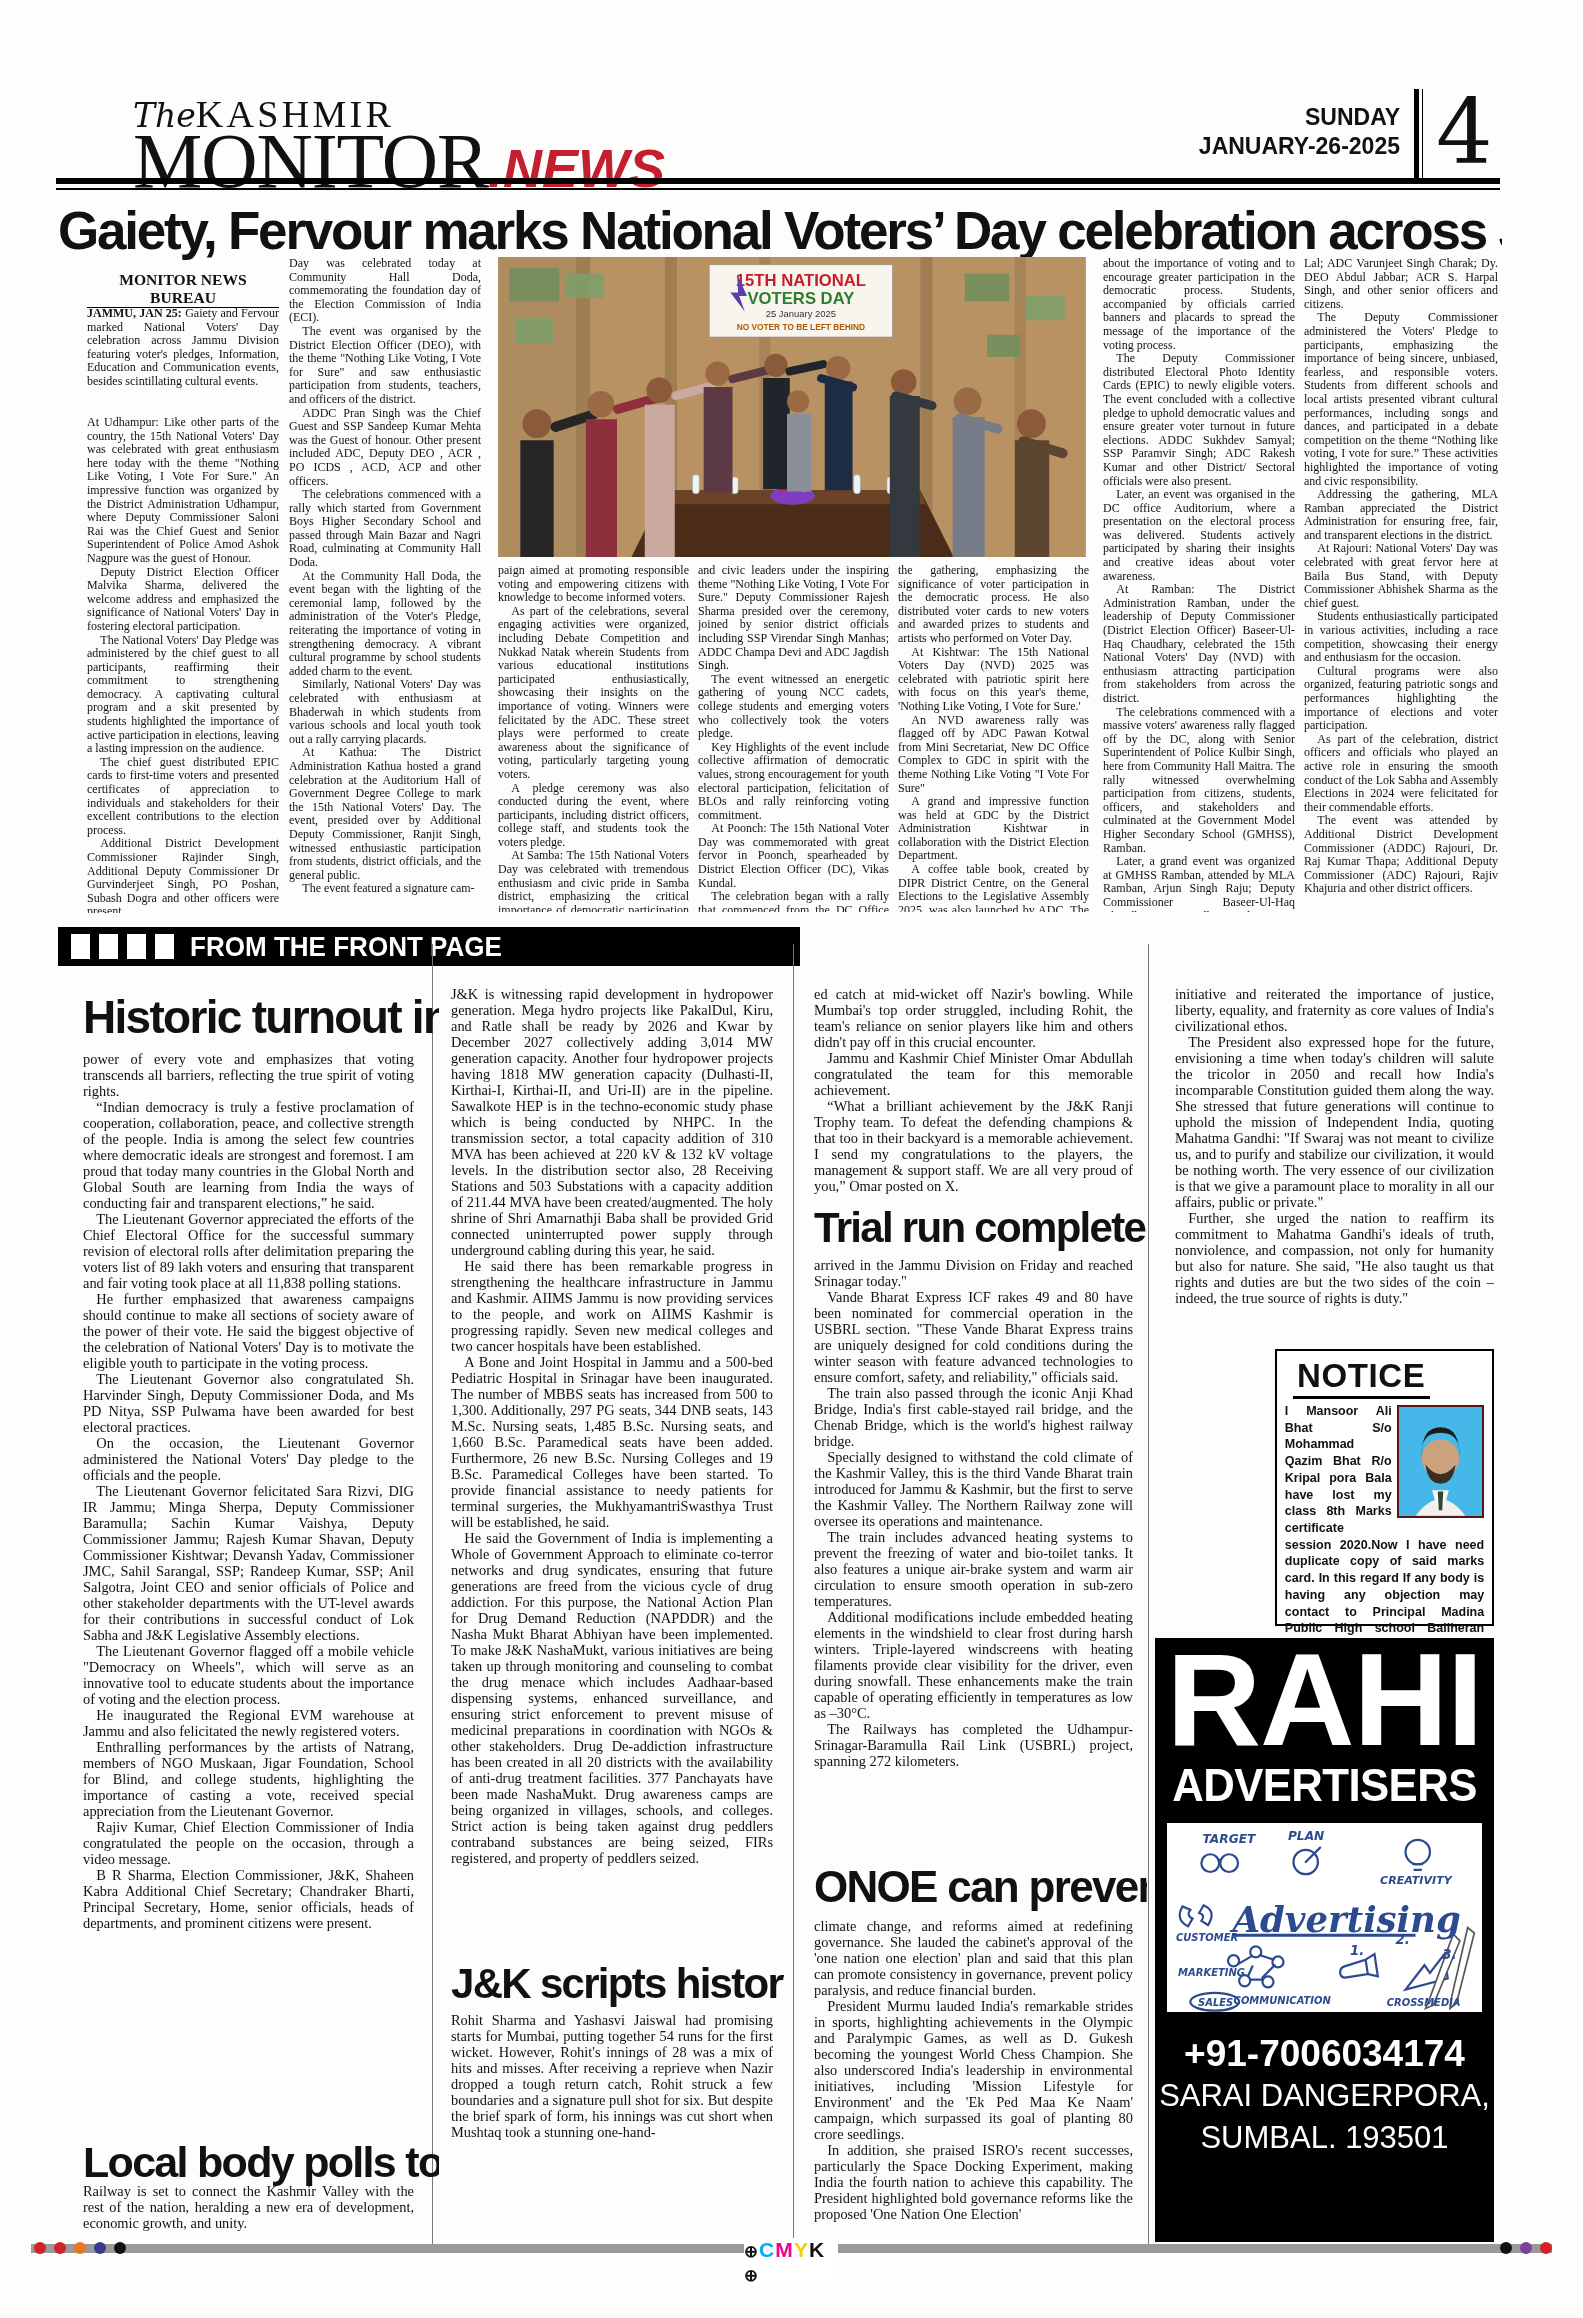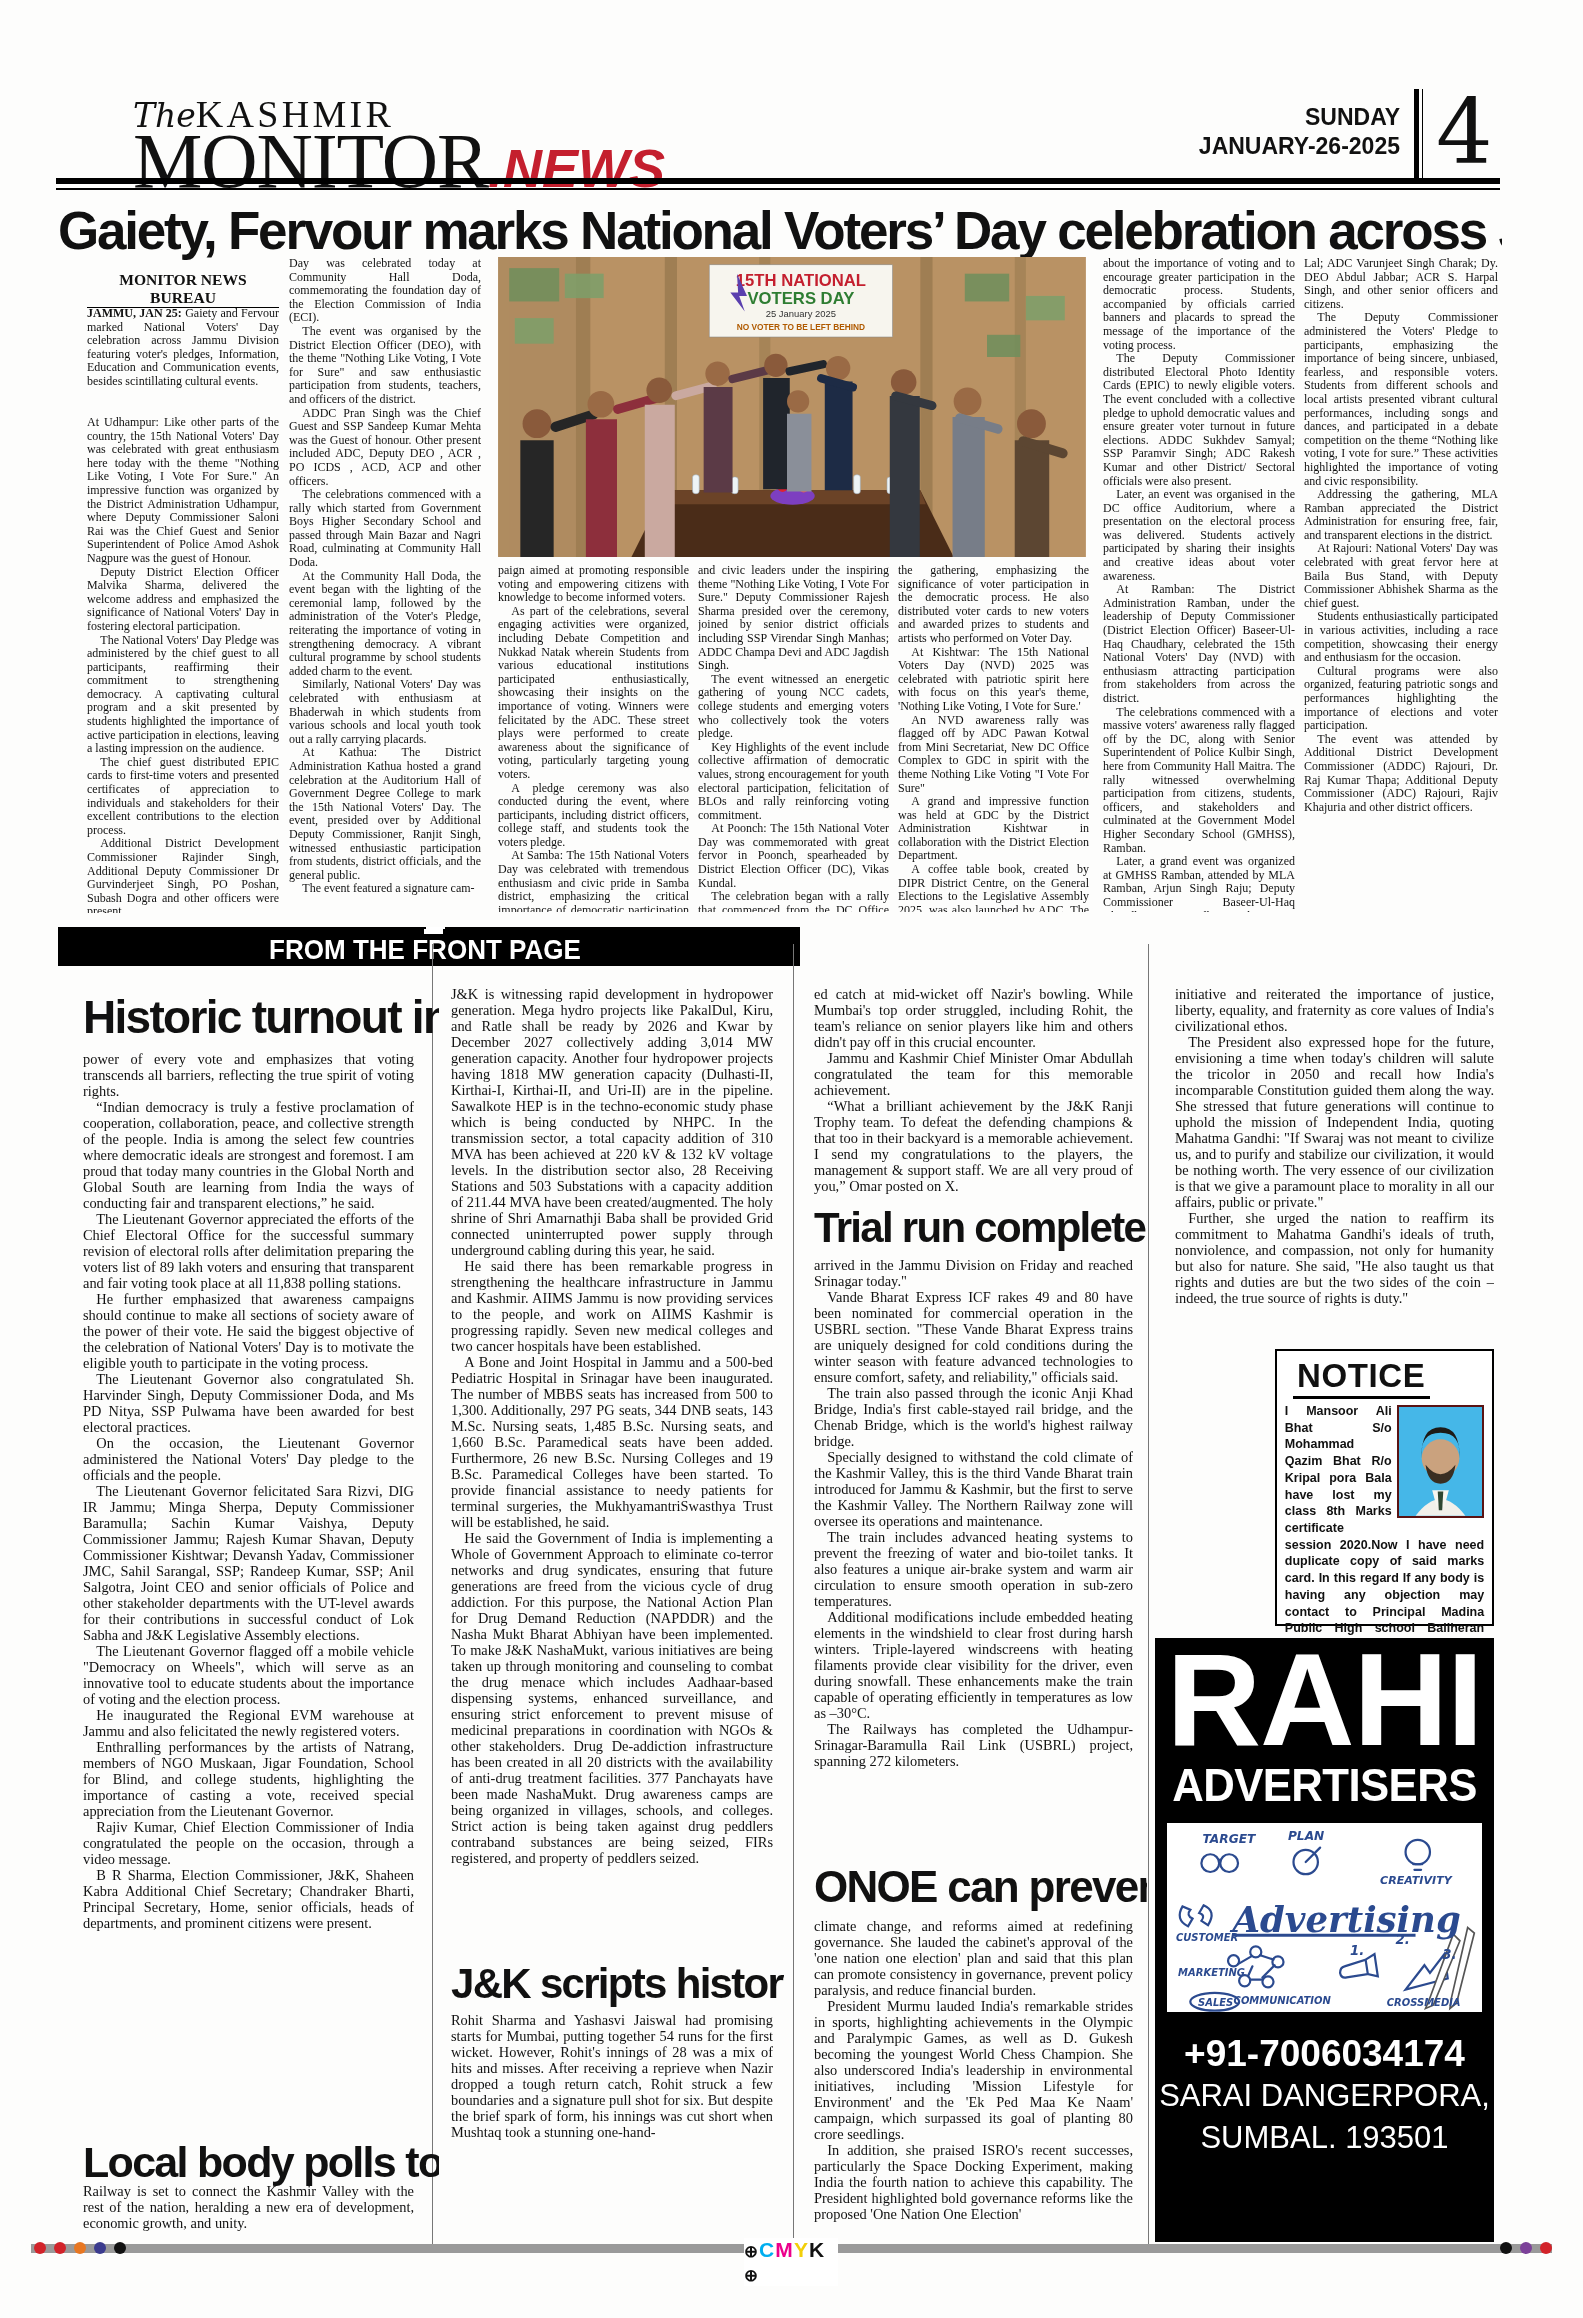--- a/index.html
+++ b/index.html
@@ -22,21 +22,21 @@
   .byline { font-family:"Liberation Serif", serif; font-weight:bold; font-size:15.6px; text-align:center;
             border-bottom:1.7px solid #000; padding-bottom:0; }
   
   .col { overflow:hidden; text-align:justify; }
   .tcol { font-size:12px; line-height:13.6px; }
   .bcol { font-size:14.4px;  line-height:16px; }
   .col p { margin:0; text-indent:13.3px; }
   .col p:first-child { text-indent:0; }
   .lead-label { font-weight:bold; }
   
-  .secbar { background:#000; color:#fff; display:flex; align-items:center;flex-direction:column; }
+  .secbar { background:#000; color:#fff; display:flex; align-items:center; }
   .secbar .sq { width:19px; height:25.6px; background:#fff; margin-left:9px; }
   .secbar .sq:first-child { margin-left:13.3px; }
   .secbar-label { font-family:"Liberation Sans", sans-serif; font-weight:bold; font-size:28px;
                   letter-spacing:0px; margin-left:15.6px; white-space:nowrap; transform:scaleX(0.93); transform-origin:left center;}
   .subhead { font-family:"Liberation Sans", sans-serif; font-weight:bold; letter-spacing:-1.7px;
              white-space:nowrap; transform:scaleX(0.88); transform-origin:left top; }
   .vrule { position:absolute; width:1.1px; background:#777; }
   
   .notice { border:2.2px solid #000; background:#fff; }
   .notice-title { font-family:"Liberation Sans", sans-serif; font-weight:bold; font-size:33px;
@@ -236,20 +236,21 @@
     <p>The celebrations commenced with a massive voters' awareness rally flagged off by the DC, along with Senior Superintendent of Police Kulbir Singh, here from Community Hall Maitra. The rally witnessed overwhelming participation from citizens, students, officers, and stakeholders and culminated at the Government Model Higher Secondary School (GMHSS), Ramban.</p>
     <p>Later, a grand event was organized at GMHSS Ramban, attended by MLA Ramban, Arjun Singh Raju; Deputy Commissioner Baseer-Ul-Haq Chaudhary; SSP Kulbir Singh; ADDC Roshan</p>
   </div>
 <div class="abs col tcol" style="left:1304px; top:257px; width:194px; height:655px;">
     <p>Lal; ADC Varunjeet Singh Charak; Dy. DEO Abdul Jabbar; ACR S. Harpal Singh, and other senior officers and citizens.</p>
     <p>The Deputy Commissioner administered the Voters' Pledge to participants, emphasizing the importance of being sincere, unbiased, fearless, and responsible voters.  Students from different schools and local artists presented vibrant cultural performances, including songs and dances, and participated in a debate competition on the theme “Nothing like voting, I vote for sure.” These activities highlighted the importance of voting and civic responsibility.</p>
     <p>Addressing the gathering, MLA Ramban appreciated the District Administration for ensuring free, fair, and transparent elections in the district.</p>
     <p>At Rajouri: National Voters' Day was celebrated with great fervor here at Baila Bus Stand, with Deputy Commissioner Abhishek Sharma as the chief guest.</p>
     <p>Students enthusiastically participated in various activities, including a race competition, showcasing their energy and enthusiasm for the occasion.</p>
     <p>Cultural programs were also organized, featuring patriotic songs and performances highlighting the importance of elections and voter participation.</p>
+    <p>As part of the celebration, district officers and officials who played an active role in ensuring the smooth conduct of the Lok Sabha and Assembly Elections in 2024 were felicitated for their commendable efforts.</p>
     <p>The event was attended by Additional District Development Commissioner (ADDC) Rajouri, Dr. Raj Kumar Thapa; Additional Deputy Commissioner (ADC) Rajouri, Rajiv Khajuria and other district officers.</p>
   </div>
 
 <div class="abs secbar" style="left:58px; top:927px; width:742px; height:39px;">
   <span class="sq"></span>
   <span class="sq"></span>
   <span class="sq"></span>
   <span class="sq"></span>
   <span class="secbar-label">FROM THE FRONT PAGE</span>
 </div>

